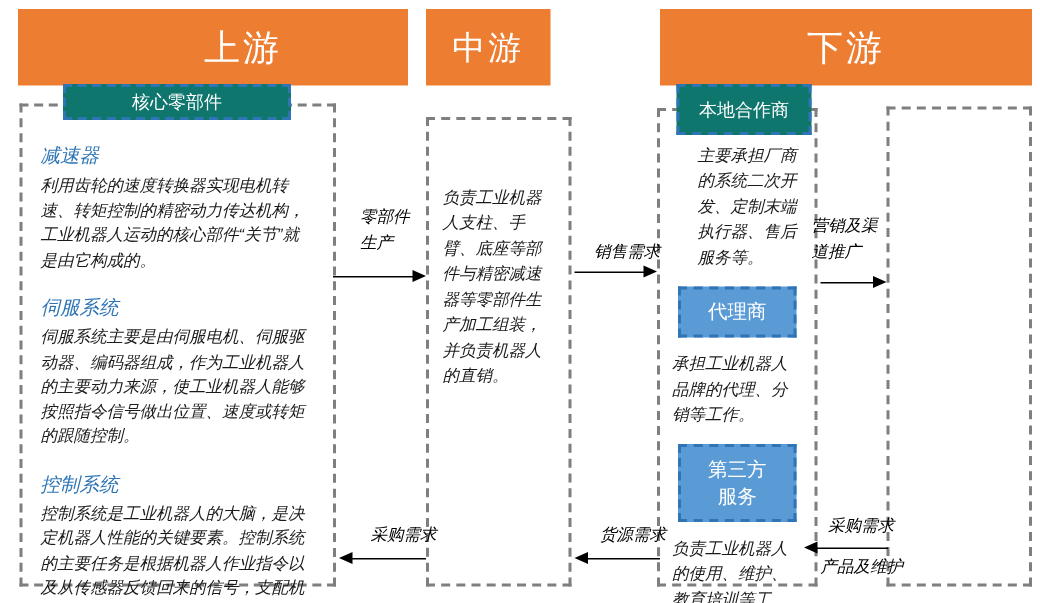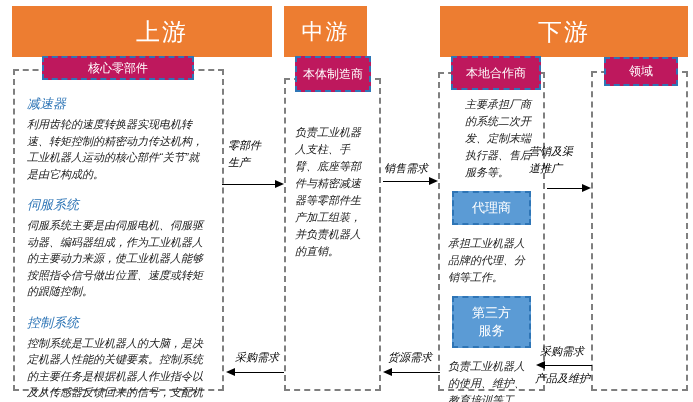--- a/index.html
+++ b/index.html
@@ -6,39 +6,39 @@
   .canvas {
     position:relative; width:693px; height:402px; background:#ffffff;
     font-family:"Liberation Sans", sans-serif; overflow:hidden;
   }
   .hdr {
     position:absolute; background:#ED7D31; color:#ffffff;
     display:flex; align-items:center; justify-content:center;
     font-size:24px; letter-spacing:2px; z-index:2;
   }
   .tab {
-    position:absolute; background:#be185d; color:#ffffff;
+    position:absolute; background:#0f766e; color:#ffffff;
     border:2px dashed #2E75B6; box-sizing:border-box;
     display:flex; align-items:center; justify-content:center;
     font-size:12px; z-index:3;
   }
   .dbox {
     position:absolute; border:2px dashed #7F7F7F; box-sizing:border-box;
     background:#ffffff; z-index:1;
   }
   .sec-title { color:#2E75B6; font-size:13px; font-style:italic; margin:0 0 3px 0; }
   .sec-body  { color:#1a1a1a; font-size:11px; font-style:italic; line-height:1.5; margin:0 0 14px 0; }
   .mid-body  { color:#1a1a1a; font-size:11px; font-style:italic; line-height:1.55; margin:0; }
   .inner-tab {
     background:#5B9BD5; color:#ffffff; border:2px dashed #2E75B6; box-sizing:border-box;
     font-size:13px; text-align:center; padding:6px 12px; margin:10px 4px 10px 4px;
   }
   .fields-col { position:absolute; display:flex; flex-direction:column; align-items:center; z-index:2; }
   .field-item { color:#5B9BD5; font-size:14px; margin:0 0 24px 0; }
-  .alabel { position:absolute; font-size:11px; font-style:italic; color:#000; line-height:1.5; z-index:4; }
+  .alabel { position:absolute; font-size:11px; font-style:italic; color:#000; line-height:1.5; z-index:4;margin-left:12px; }
   .aline  { position:absolute; border-top:1.5px solid #000; height:0; z-index:4; }
   .ahead-r{ position:absolute; width:0; height:0; border-left:9px solid #000;
             border-top:4.5px solid transparent; border-bottom:4.5px solid transparent; z-index:4; }
   .ahead-l{ position:absolute; width:0; height:0; border-right:9px solid #000;
             border-top:4.5px solid transparent; border-bottom:4.5px solid transparent; z-index:4; }
   .pad-left { padding:24px 12px 0 12px; }
   .pad-mid  { padding:44px 9px 0 9px; }
   .pad-part { padding:22px 8px 0 8px; }
 </style>
 </head>
@@ -59,41 +59,39 @@
         <p class="sec-body">伺服系统主要是由伺服电机、伺服驱动器、编码器组成，作为工业机器人的主要动力来源，使工业机器人能够按照指令信号做出位置、速度或转矩的跟随控制。</p>
       </div>
       <div>
         <p class="sec-title">控制系统</p>
         <p class="sec-body">控制系统是工业机器人的大脑，是决定机器人性能的关键要素。控制系统的主要任务是根据机器人作业指令以及从传感器反馈回来的信号，支配机器人的执行机构去完成规定的运动和功能。</p>
       </div>
     </div>
   </div>
 
   <div class="hdr" style="left:284px; top:6px; width:83px; height:51px; font-size:22px;">中游</div>
-  <div class="tab" style="left:295px; top:56px; width:76px; height:36px;">本体制造商</div>
   <div class="dbox" style="left:284px; top:78px; width:97px; height:313px;">
     <div class="pad-mid">
       <p class="mid-body">负责工业机器人支柱、手臂、底座等部件与精密减速器等零部件生产加工组装，并负责机器人的直销。</p>
     </div>
   </div>
 
   <div class="hdr" style="left:440px; top:6px; width:248px; height:51px;">下游</div>
 
   <div class="tab" style="left:451px; top:56px; width:90px; height:34px;">本地合作商</div>
   <div class="dbox" style="left:438px; top:72px; width:107px; height:319px;">
     <div class="pad-part">
       <p class="mid-body" style="margin-bottom:6px;margin-left:17px;">主要承担厂商的系统二次开发、定制末端执行器、售后服务等。</p>
       <div class="inner-tab">代理商</div>
       <p class="mid-body" style="margin-bottom:6px;">承担工业机器人品牌的代理、分销等工作。</p>
       <div class="inner-tab">第三方服务</div>
       <p class="mid-body">负责工业机器人的使用、维护、教育培训等工作。</p>
     </div>
   </div>
 
-  <div class="tab" style="left:604px; top:57px; width:74px; height:29px;">领域</div>
   <div class="dbox" style="left:591px; top:71px; width:97px; height:320px;"></div>
 
   <div class="alabel" style="left:228px; top:137px; width:40px;">零部件生产</div>
   <div class="aline" style="left:222px; top:184px; width:54px;"></div>
   <div class="ahead-r" style="left:275px; top:180px;"></div>
 
   <div class="alabel" style="left:384px; top:160px; width:52px;">销售需求</div>
   <div class="aline" style="left:383px; top:181px; width:47px;"></div>
   <div class="ahead-r" style="left:429px; top:177px;"></div>
 

